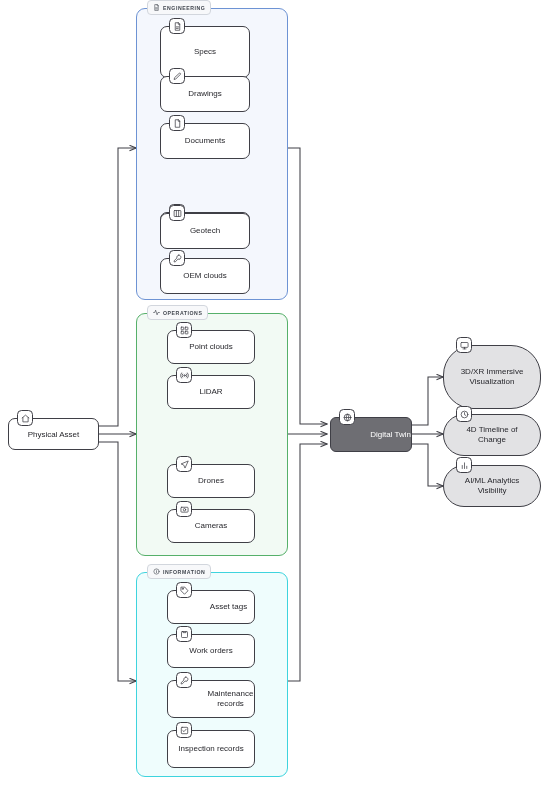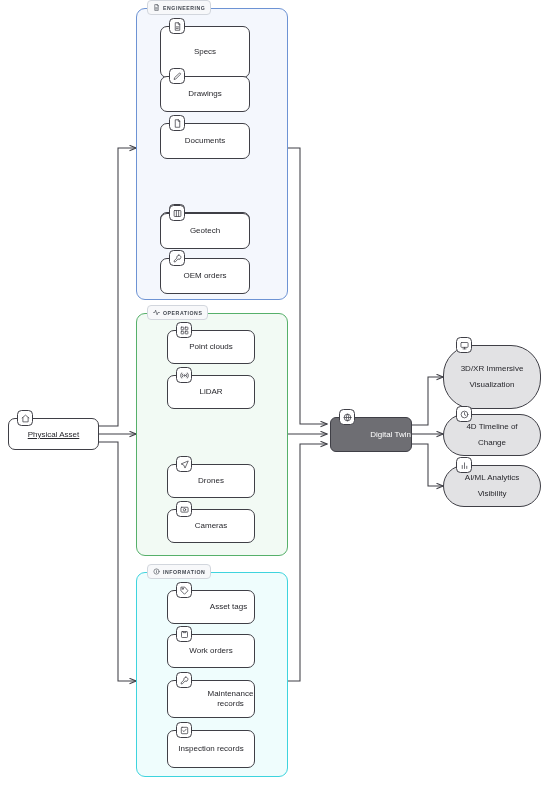--- a/index.html
+++ b/index.html
@@ -67,42 +67,42 @@
     box-sizing:border-box;
   }
   .badge svg{display:block;width:9px;height:9px;}
 
   
   #n-asset{
     position:absolute;
     left:8px;top:418px;width:91px;height:32px;
     background:#ffffff;border:1.1px solid #3f3f46;border-radius:7px;
     display:flex;align-items:center;justify-content:center;
-    font-size:8px;color:#27272c;box-sizing:border-box;text-decoration:underline;
+    font-size:8px;color:#27272c;box-sizing:border-box;
   }
   
   #n-twin{
     position:absolute;
     left:330px;top:417px;width:82px;height:35px;
     background:#6e6e73;border:1.1px solid #3f3f46;border-radius:6px;
     display:flex;align-items:center;justify-content:flex-end;
     font-size:8px;color:#ffffff;box-sizing:border-box;
   }
   #n-twin .badge{background:#ffffff;}
 
   
   .pill{
     position:absolute;
     box-sizing:border-box;
     background:#e2e2e4;
     border:1.1px solid #3f3f46;
     border-radius:30px;
     display:flex;align-items:center;justify-content:center;
     text-align:center;
-    font-size:8px;line-height:16px;
+    font-size:8px;line-height:10px;
     color:#27272c;
     padding:2px 8px;
   }
   .pill .badge{left:12px;top:-9px;}
 </style>
 </head>
 <body>
 
 <div id="canvas">
 
@@ -211,21 +211,21 @@
     </span>
     <span class="lbl">Geotech</span>
   </div>
 
   <div class="card" style="left:160px;top:258px;width:90px;height:36px;">
     <span class="badge">
       <svg viewBox="0 0 24 24" fill="none" stroke="#3f3f46" stroke-width="2" stroke-linecap="round" stroke-linejoin="round">
         <path d="M15.5 3a5.5 5.5 0 0 0-5 7.6L3 18v3h3l7.4-7.5A5.5 5.5 0 1 0 15.5 3z"></path>
       </svg>
     </span>
-    <span class="lbl">OEM orders</span>
+    <span class="lbl">OEM clouds</span>
   </div>
 
   <div class="group" id="grp-ops" style="left:136px;top:313px;width:152px;height:243px;">
     <div class="group-label">
       <span class="gicon">
         <svg viewBox="0 0 24 24" fill="none" stroke="#41464f" stroke-width="2.2" stroke-linecap="round" stroke-linejoin="round">
           <path d="M2 12h4l3-8 5 16 3-8h5"></path>
         </svg>
       </span>
       <span>OPERATIONS</span>

